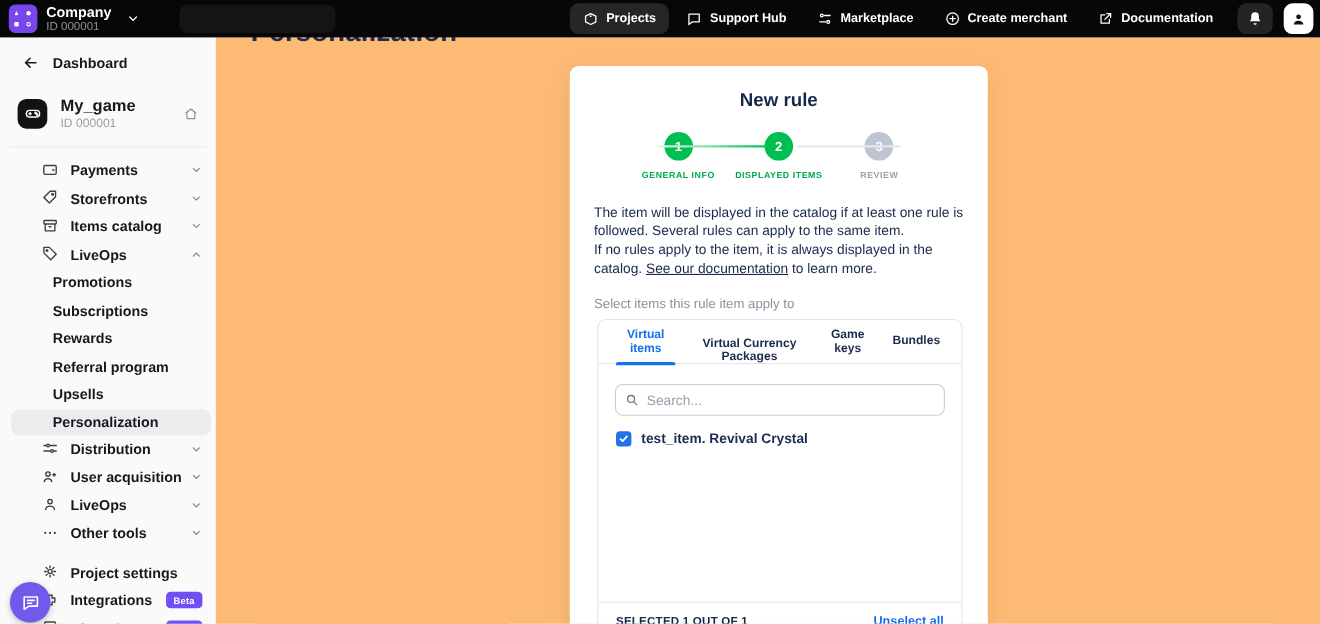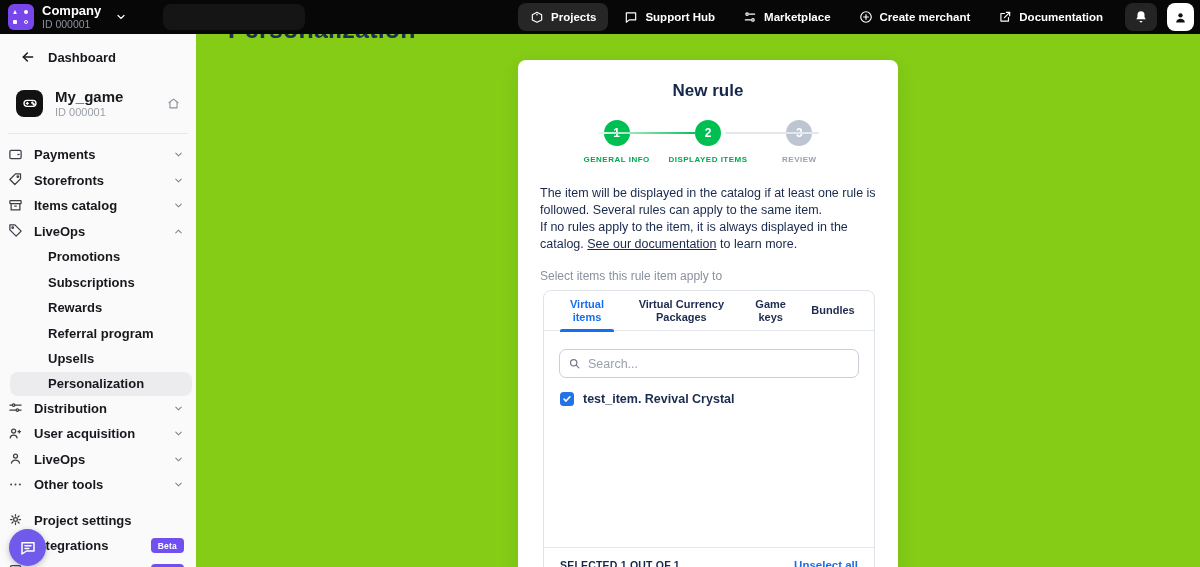--- a/index.html
+++ b/index.html
@@ -64,21 +64,21 @@
     display:flex; align-items:center; justify-content:center; flex:0 0 auto;
   }
   .project-names { margin-left:12px; line-height:1.15; }
   .project-name { font-size:15px; font-weight:bold; color:#17181c; }
   .project-id { font-size:11px; color:#9aa0a8; margin-top:1px; }
   .home-ic { margin-left:auto; cursor:pointer; }
   .side-divider { height:1px; background:#e9e9ec; margin:10px 8px 0 8px; }
   .navlist { margin-top:8px; }
   .nav-row {
     height:25.5px; display:flex; align-items:center; cursor:pointer;
-    padding-left:8px; padding-right:12px; position:relative;
+    padding-left:38px; padding-right:12px; position:relative;
   }
   .nav-ic { width:16px; height:16px; margin-right:10px; flex:0 0 auto; color:#3c3f45; }
   .nav-label { font-size:13px; font-weight:bold; color:#17181c; white-space:nowrap; }
   .nav-chev { margin-left:auto; color:#7b7f87; }
   .nav-row.child { padding-left:48px; }
   .nav-row.active {
     background:#ececef; border-radius:8px; margin:0 4px 0 10px;
     padding-left:38px; height:24px;
   }
   .navlist .gap { height:10px; }
@@ -86,21 +86,21 @@
     margin-left:auto; background:#7050f0; color:#fff; font-size:8.5px; font-weight:bold;
     padding:2.5px 7px; border-radius:4px; letter-spacing:.2px;
   }
   .chat-fab {
     position:absolute; left:9px; top:529px; width:37px; height:37px; border-radius:50%;
     background:#6f5aec; z-index:120; display:flex; align-items:center; justify-content:center;
     box-shadow:0 2px 6px rgba(0,0,0,.25); cursor:pointer;
   }
 
   
-  .main { position:absolute; left:196px; top:34px; right:0; bottom:0; background:#84cc16; }
+  .main { position:absolute; left:196px; top:34px; right:0; bottom:0; background:#fdba74; }
   .page-title {
     position:absolute; top:-19px; left:32px; font-size:25px; font-weight:bold;
     color:#1c2c55; letter-spacing:.2px; z-index:1;
   }
 
   
   .modal {
     position:absolute; left:322px; top:26px; width:380px; height:520px;
     background:#fff; border-radius:8px; box-shadow:0 6px 20px rgba(20,30,60,.08);
     z-index:2;
@@ -132,21 +132,21 @@
     display:flex; flex-direction:column; background:#fff;
   }
   .tabs {
     height:40px; border-bottom:1px solid #e4e7ec; display:flex; align-items:center;
     justify-content:space-between; padding:0 12px; flex:0 0 auto;
   }
   .tab {
     font-size:11px; font-weight:bold; line-height:12.5px; color:#1d2b4f; text-align:center;
     cursor:pointer; position:relative; height:40px; display:flex; align-items:center; justify-content:center;
   }
-  .tab.t1 { width:62px; } .tab.t2 { width:112px; } .tab.t3 { width:52px; } .tab.t4 { width:58px; }
+  .tab.t1 { width:62px; } .tab.t2 { width:112px;align-items:flex-end; } .tab.t3 { width:52px; } .tab.t4 { width:58px; }
   .tab.active { color:#1570ef; }
   .tab-underline {
     position:absolute; bottom:-1px; left:50%; transform:translateX(-50%);
     width:54px; height:3px; background:#1570ef; border-radius:2px 2px 0 0;
   }
   .search-wrap {
     margin:18px 15px 0 15px; height:29px; border:1.3px solid #c9ced8; border-radius:7px;
     display:flex; align-items:center; padding:12px 8px; gap:7px; background:#fff; flex:0 0 auto;
   }
   .search-input {

